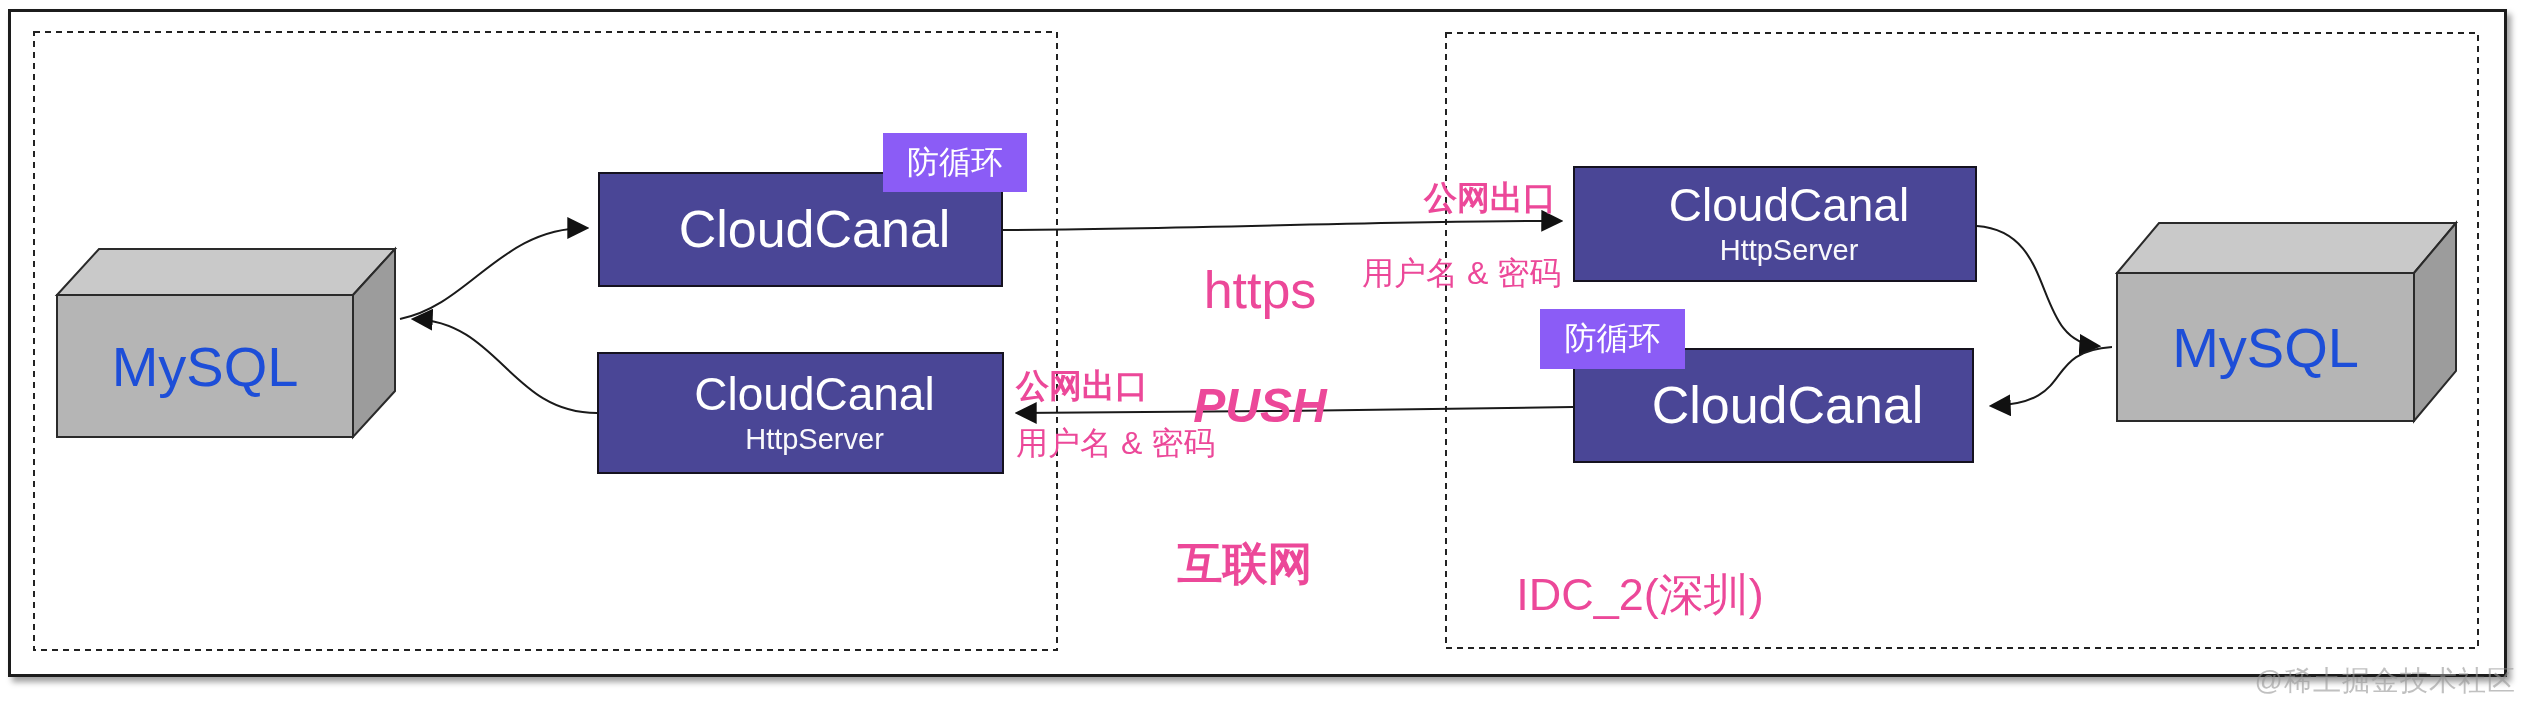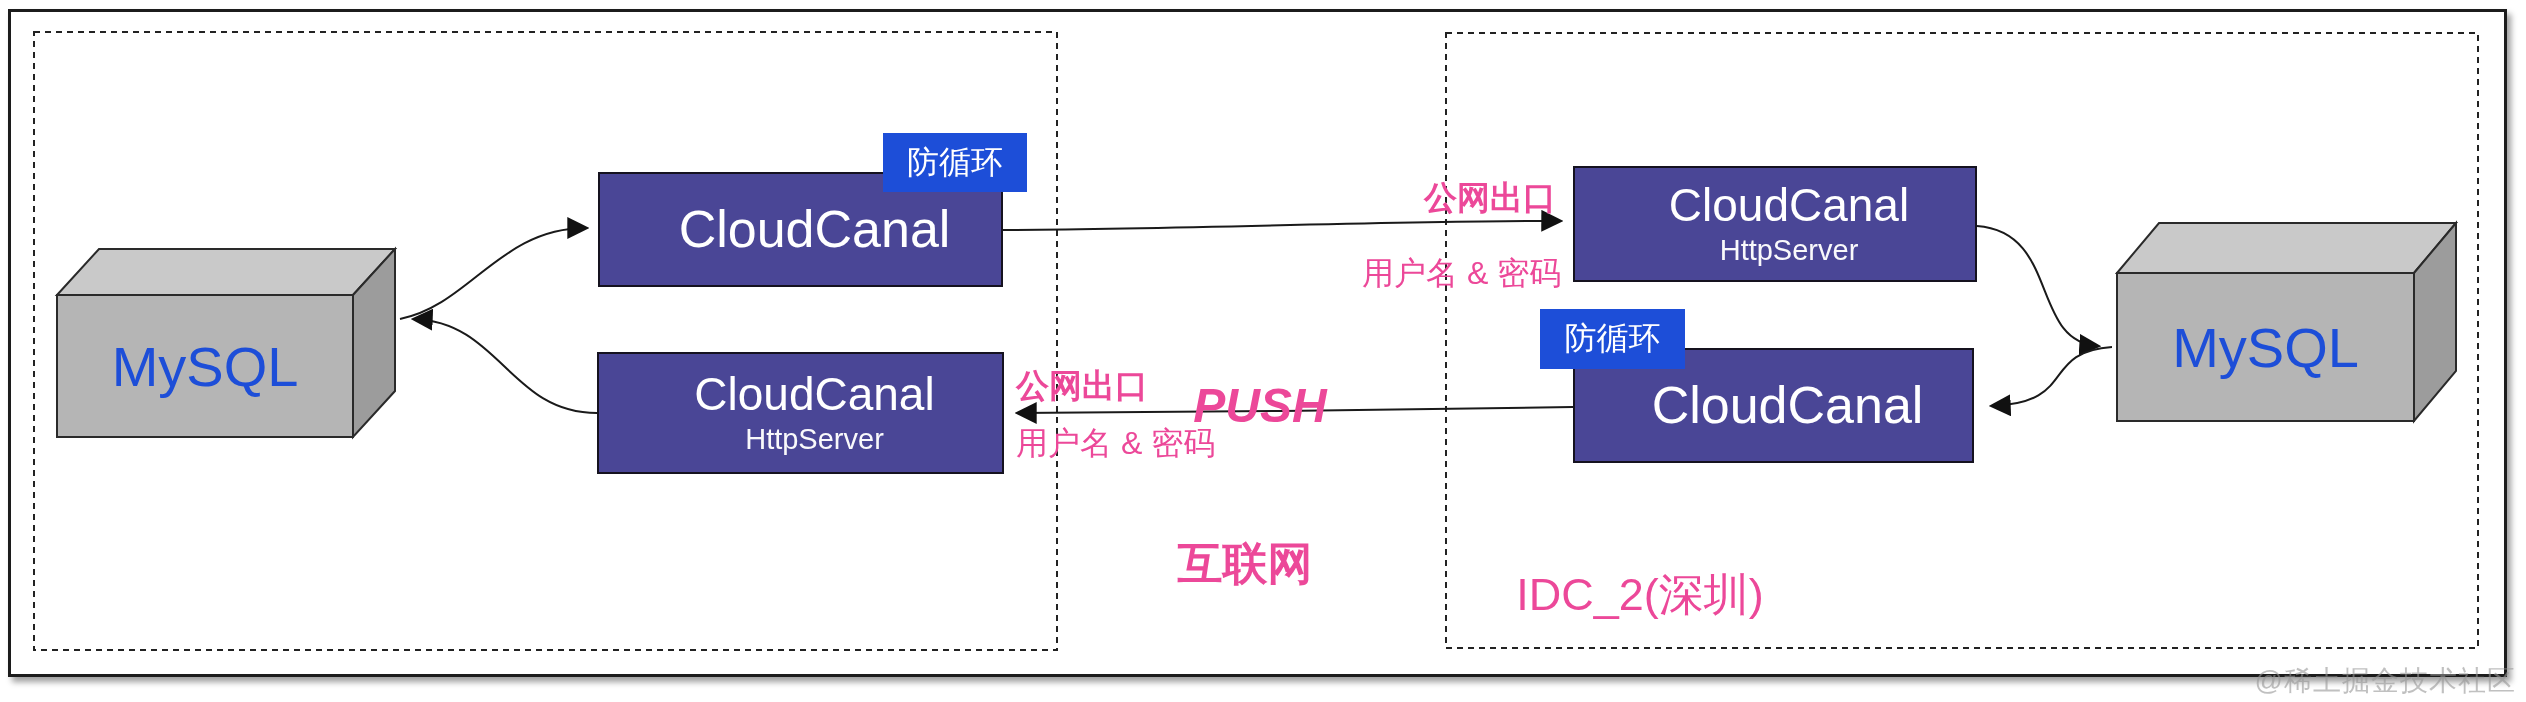--- a/index.html
+++ b/index.html
@@ -22,21 +22,21 @@
     background:#4a4696;
     border:2px solid #15121f;
     display:flex;flex-direction:column;align-items:center;justify-content:center;
     color:#ffffff;box-sizing:border-box;padding-left:28px;
   }
   .cc-title{font-size:52px;line-height:1.05;letter-spacing:0px;}
   .cc-title.small{font-size:46px;}
   .cc-sub{font-size:29px;margin-top:4px;opacity:0.97;}
   .badge{
     position:absolute;z-index:4;
-    background:#1d4ed8;color:#ffffff;
+    background:#8b5cf6;color:#ffffff;
     display:flex;align-items:center;justify-content:center;
     font-size:32px;box-sizing:border-box;
   }
   .lbl{position:absolute;z-index:3;color:#ec4899;white-space:nowrap;}
   .lbl.center{text-align:center;}
   .mysql-label{
     position:absolute;z-index:3;display:flex;align-items:center;justify-content:center;
     font-size:56px;color:#1d4ed8;
   }
   .idc-label{font-size:45px;}
@@ -99,20 +99,21 @@
   <div class="cc-box" style="left:1573px;top:166px;width:404px;height:116px;">
     <div class="cc-title small">CloudCanal</div>
     <div class="cc-sub">HttpServer</div>
   </div>
 
   <div class="cc-box" style="left:1573px;top:348px;width:401px;height:115px;">
     <div class="cc-title">CloudCanal</div>
   </div>
   <div class="badge" style="left:1540px;top:309px;width:145px;height:60px;">防循环</div>
 
+  <div class="lbl center" style="left:1150px;top:260px;width:220px;font-size:52px;font-weight:500;">https</div>
   <div class="lbl center bold" style="left:1150px;top:378px;width:220px;font-size:48px;font-style:italic;">PUSH</div>
 
   <div class="lbl bold" style="left:1424px;top:176px;font-size:33px;">公网出口</div>
   <div class="lbl" style="left:1362px;top:252px;font-size:32px;">用户名 &amp; 密码</div>
 
   <div class="lbl bold" style="left:1016px;top:364px;font-size:33px;">公网出口</div>
   <div class="lbl" style="left:1016px;top:422px;font-size:32px;">用户名 &amp; 密码</div>
 
   <div class="lbl center idc-label bold" style="left:1120px;top:534px;width:250px;">互联网</div>
   <div class="lbl center idc-label" style="left:1490px;top:545px;width:300px;margin-top:20px;">IDC_2(深圳)</div>

